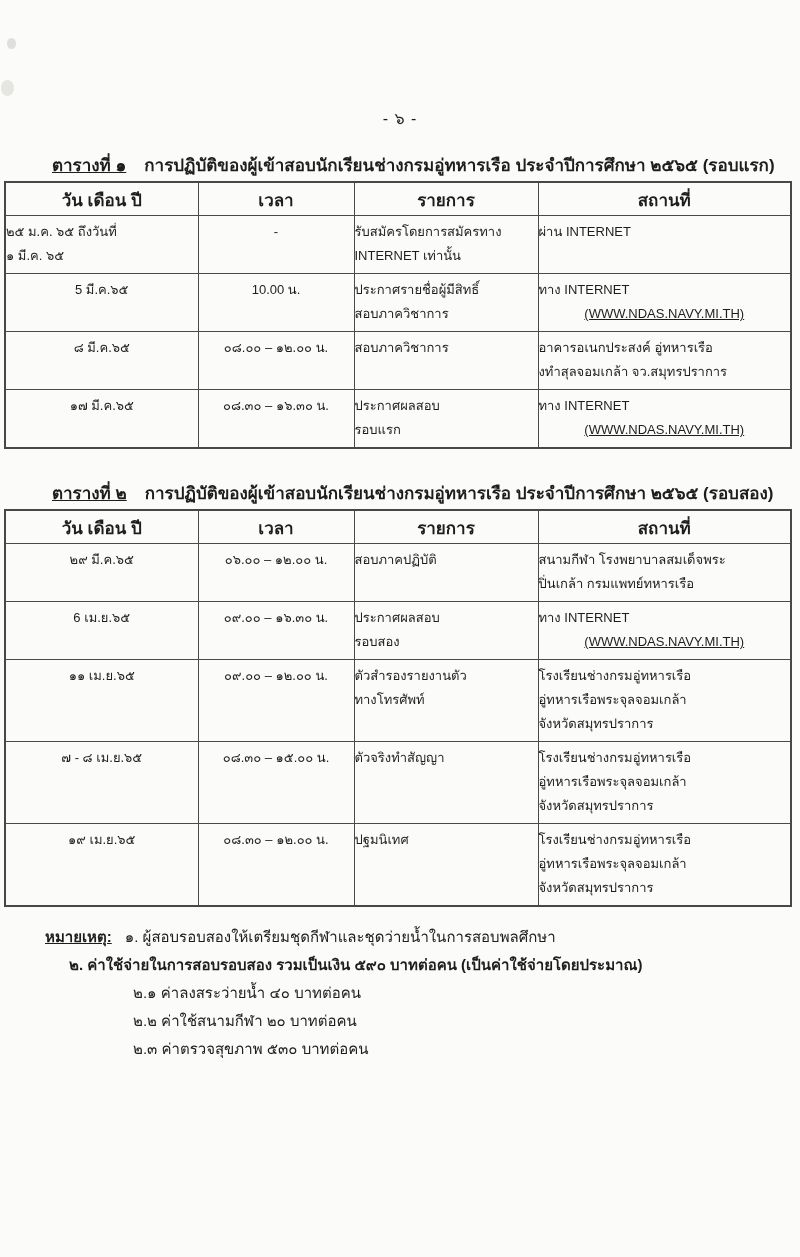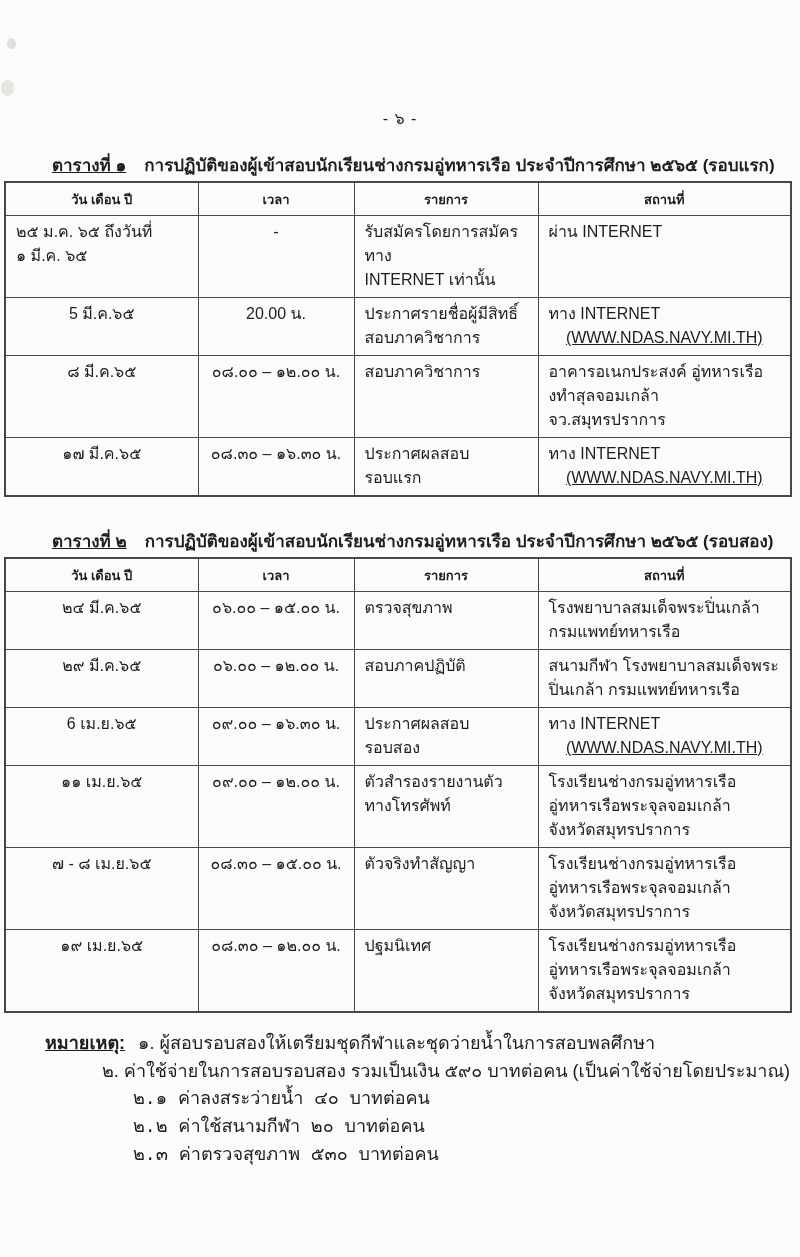--- a/index.html
+++ b/index.html
@@ -24,35 +24,35 @@
   }
   .tbl-title .rest{margin-left:18px;}
   .u{text-decoration:underline;text-align:center;}
   table{
     border-collapse:collapse;table-layout:fixed;
     width:786px;margin-left:4px;
     border:2px solid #474747;
   }
   th,td{border:1.5px solid #4a4a4a;}
   th{
-    font-size:13px;font-weight:bold;height:30px;
+    font-size:17px;font-weight:bold;height:30px;
     text-align:center;vertical-align:middle;padding:1px 4px;
   }
   td{
-    font-size:16px;line-height:24px;
-    vertical-align:top;padding:4px 10px 5px;
+    font-size:13px;line-height:24px;
+    vertical-align:top;padding:4px 0 5px;
   }
   td.c{text-align:center;padding-left:2px;padding-right:2px;}
   .t2{margin-top:30px;}
-  .notes{margin:16px 0 0 45px;font-size:18px;line-height:28px;}
+  .notes{margin:16px 0 0 45px;font-size:15px;line-height:28px;}
   .note-first{display:flex;}
   .note-first .nlabel{font-weight:bold;flex:none;}
   .note-first .ntext{margin-left:13px;}
-  .nline.lv0{margin-left:57px;}
-  .nline.lv1{margin-left:88px;font-family:Liberation Mono, monospace;}
+  .nline.lv0{margin-left:24px;font-weight:bold;}
+  .nline.lv1{margin-left:88px;}
 </style>
 </head>
 <body>
 
 <div class="artifact a1"></div>
 <div class="artifact a2"></div>
 
 <div class="pagenum">- ๖ -</div>
 
 <div class="tbl-title">
@@ -89,21 +89,21 @@
         </td>
       <td>
           <div>ผ่าน INTERNET</div>
         </td>
     </tr>
     <tr>
       <td class="c">
           <div>5 มี.ค.๖๕</div>
         </td>
       <td class="c">
-          <div>20.00 น.</div>
+          <div>10.00 น.</div>
         </td>
       <td>
           <div>ประกาศรายชื่อผู้มีสิทธิ์</div>
           <div>สอบภาควิชาการ</div>
         </td>
       <td>
           <div>ทาง INTERNET</div>
           <div class="u">(WWW.NDAS.NAVY.MI.TH)</div>
         </td>
     </tr>
@@ -154,35 +154,20 @@
     </colgroup>
   <thead>
     <tr>
       <th>วัน เดือน ปี</th>
       <th>เวลา</th>
       <th>รายการ</th>
       <th>สถานที่</th>
     </tr>
   </thead>
   <tbody>
-    <tr>
-      <td class="c">
-          <div>๒๔ มี.ค.๖๕</div>
-        </td>
-      <td class="c">
-          <div>๐๖.๐๐ – ๑๕.๐๐ น.</div>
-        </td>
-      <td>
-          <div>ตรวจสุขภาพ</div>
-        </td>
-      <td>
-          <div>โรงพยาบาลสมเด็จพระปิ่นเกล้า</div>
-          <div>กรมแพทย์ทหารเรือ</div>
-        </td>
-    </tr>
     <tr>
       <td class="c">
           <div>๒๙ มี.ค.๖๕</div>
         </td>
       <td class="c">
           <div>๐๖.๐๐ – ๑๒.๐๐ น.</div>
         </td>
       <td>
           <div>สอบภาคปฏิบัติ</div>
         </td>

